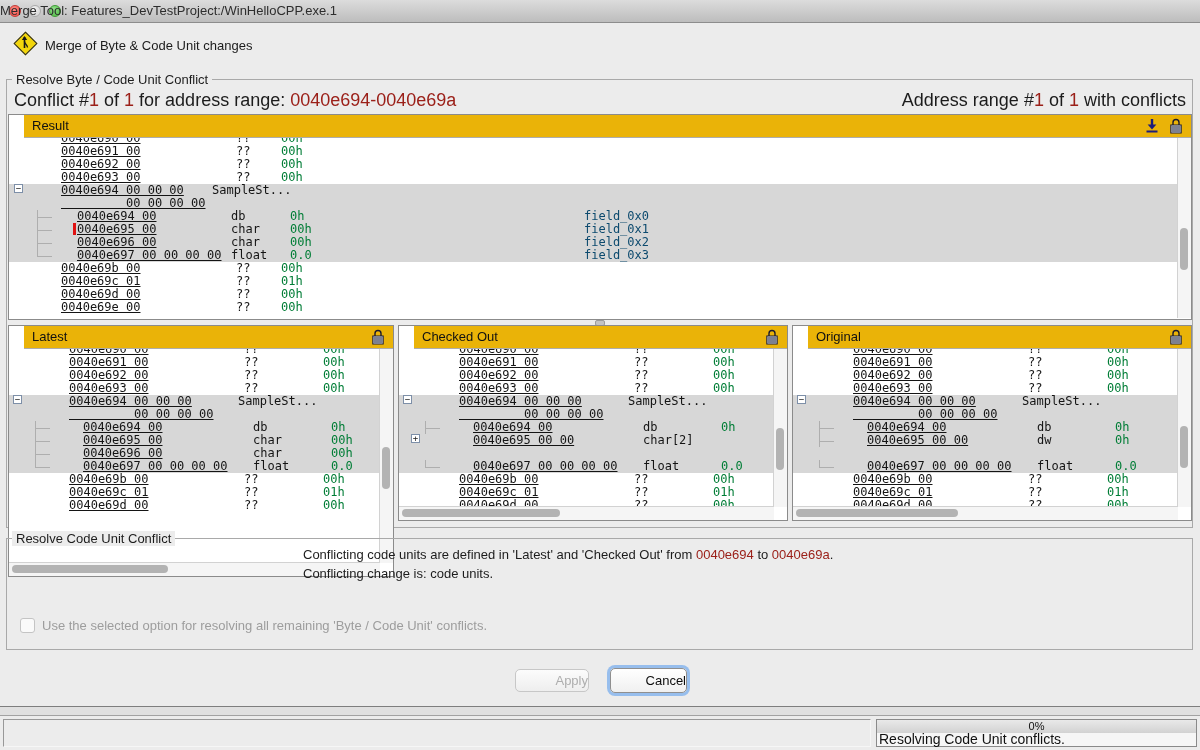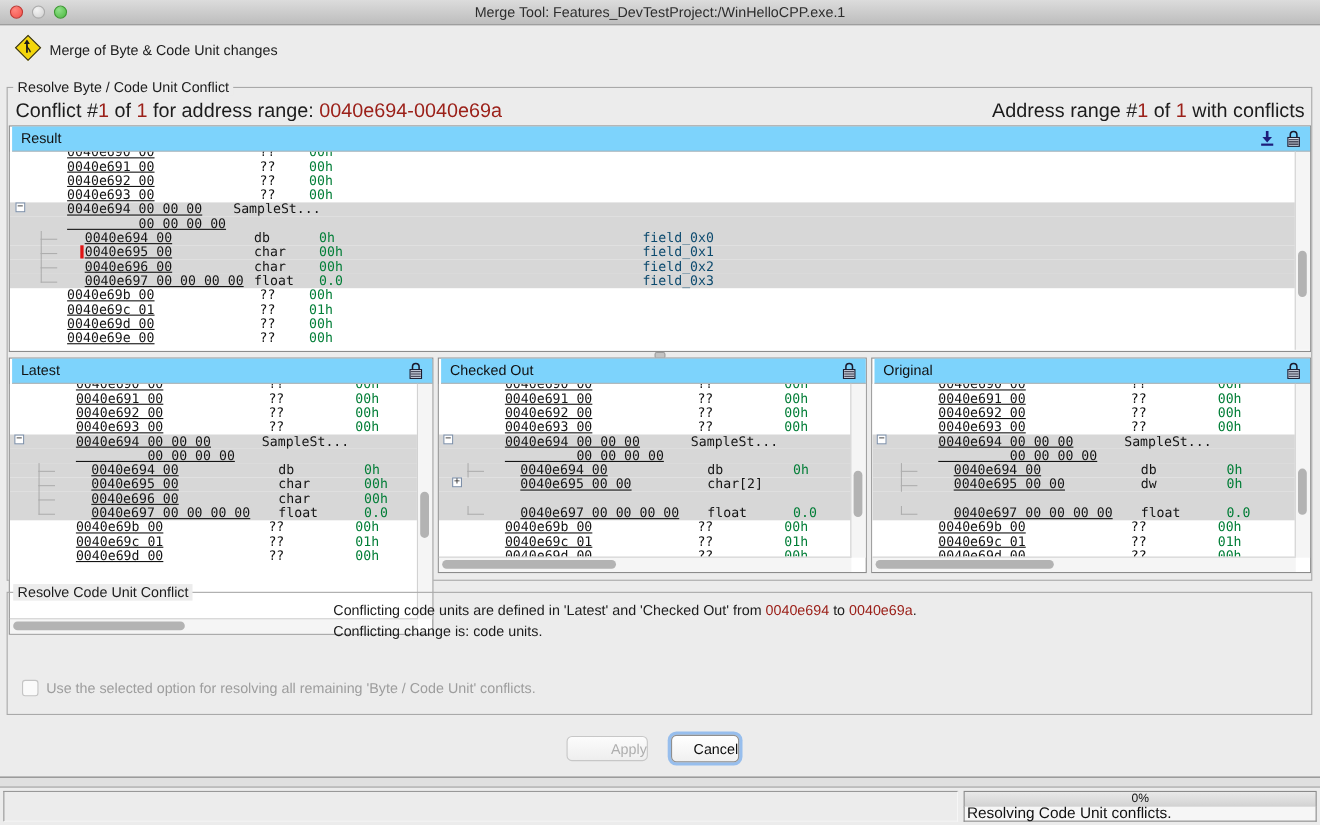--- a/index.html
+++ b/index.html
@@ -1,40 +1,40 @@
 <!DOCTYPE html>
 <html><head>
 <meta charset="utf-8">
 <style>
   html,body{margin:0;padding:0;background:#4a4a4a;}
   .window{position:relative;width:1200px;height:750px;background:#ececec;overflow:hidden;
           font-family:"Liberation Sans",sans-serif;color:#1c1c1c;}
   
   .titlebar{position:absolute;left:0;top:0;width:1200px;height:22px;
             background:linear-gradient(#dcdcdc,#bdbdbd);border-bottom:1px solid #8d8d8d;}
-  .title{position:absolute;left:0;right:0;top:0;height:36px;text-align:center;
+  .title{position:absolute;left:0;right:0;top:0;height:36px;text-align:left;
          font-size:13px;line-height:22px;color:#2d2d2d;}
   .tl{position:absolute;top:5px;width:12px;height:12px;border-radius:50%;box-sizing:border-box;}
   .tl.red{left:9px;background:radial-gradient(circle at 35% 30%,#ff867e,#f4514a);border:1px solid #c03b36;}
   .tl.gray{left:29px;background:radial-gradient(circle at 35% 30%,#f4f4f4,#cfcfcf);border:1px solid #ababab;}
   .tl.green{left:49px;background:radial-gradient(circle at 35% 30%,#90e08a,#4cb93f);border:1px solid #3e9a34;}
   
   .banner-icon{position:absolute;left:17px;top:35px;width:15px;height:15px;background:#f3d60b;
                border:1px solid #2a2a2a;transform:rotate(45deg);}
   .banner-arrow{position:absolute;left:14px;top:32px;width:21px;height:21px;}
   .banner-label{position:absolute;left:45px;top:38px;font-size:13px;}
   
   .group{position:absolute;border:1px solid #a9a9a9;box-sizing:border-box;}
   .legend{position:absolute;font-size:13px;background:#ececec;padding:0 4px;z-index:3;}
   
   .hline{position:absolute;font-size:18px;white-space:pre;}
   .red{color:#9b2019;}
   
   .panel{position:absolute;border:1px solid #8b8b8b;background:#fff;box-sizing:border-box;}
-  .phead{position:absolute;left:2px;right:0;top:0;height:22px;background:#7dd3fc;border-bottom:1px solid #adadad;}
+  .phead{position:absolute;left:15px;right:0;top:0;height:22px;background:#eab308;border-bottom:1px solid #adadad;}
   .ptitle{position:absolute;left:8px;top:3px;font-size:13px;color:#111;}
   .picon{position:absolute;top:3px;width:14px;height:16px;}
   .listing{position:absolute;left:0;top:23px;overflow:hidden;background:#fff;
            font-family:"DejaVu Sans Mono",monospace;font-size:12px;}
   .rows{position:absolute;left:0;right:0;top:-6px;}
   .lrow{position:relative;height:13px;line-height:13px;white-space:pre;}
   .lrow.sel{background:#d7d7d7;}
   .lrow span{position:absolute;top:0;}
   .sp-a{left:var(--xa);color:#141414;text-decoration:underline;}
   .k-field .sp-a{left:var(--xaf);}
@@ -68,21 +68,21 @@
   .radio-row{position:absolute;left:315px;top:591px;display:flex;align-items:center;font-size:13px;}
   .radio-opt{display:flex;align-items:center;margin-left:17px;}
   .radio{width:14px;height:14px;border-radius:50%;box-sizing:border-box;border:1px solid #9a9a9a;
          background:radial-gradient(circle at 50% 35%,#ffffff,#e8e8e8);margin-right:6px;}
   .chk-row{position:absolute;left:20px;top:618px;display:flex;align-items:center;font-size:13px;color:#9d9d9d;}
   .chk-box{width:13px;height:13px;border:1px solid #c4c4c4;border-radius:3px;background:#fafafa;margin-right:7px;}
   
   .btn{position:absolute;box-sizing:border-box;border-radius:5px;font-size:13px;text-align:right;}
   .btn.apply{left:515px;top:669px;width:74px;height:23px;line-height:21px;background:linear-gradient(#fcfcfc,#eeeeee);
              border:1px solid #c7c7c7;color:#aeaeae;}
-  .btn.cancel{left:610px;top:668px;width:62px;height:25px;line-height:23px;background:linear-gradient(#ffffff,#f0f0f0);
+  .btn.cancel{left:610px;top:668px;width:77px;height:25px;line-height:23px;background:linear-gradient(#ffffff,#f0f0f0);
              border:1px solid #8f8f8f;color:#0d0d0d;box-shadow:0 0 0 3px rgba(106,166,238,.65);}
   
   .status-strip{position:absolute;left:0;top:706px;width:1200px;height:10px;background:#e0e0e0;
                 border-top:1px solid #7e7e7e;border-bottom:1px solid #a2a2a2;box-sizing:border-box;}
   .status-left{position:absolute;left:3px;top:719px;width:868px;height:28px;box-sizing:border-box;
                border:1px solid;border-color:#989898 #f6f6f6 #f6f6f6 #989898;background:#ececec;}
   .status-right{position:absolute;left:876px;top:719px;width:321px;height:28px;box-sizing:border-box;}
   .progress{position:absolute;left:0;top:0;right:0;height:15px;box-sizing:border-box;border:1px solid #8a8a8a;
             background:linear-gradient(#e9e9e9,#d2d2d2);font-size:11px;line-height:13px;text-align:center;color:#111;}
   .progress-msg{position:absolute;left:0;top:14px;right:0;height:14px;box-sizing:border-box;border:1px solid #8a8a8a;

